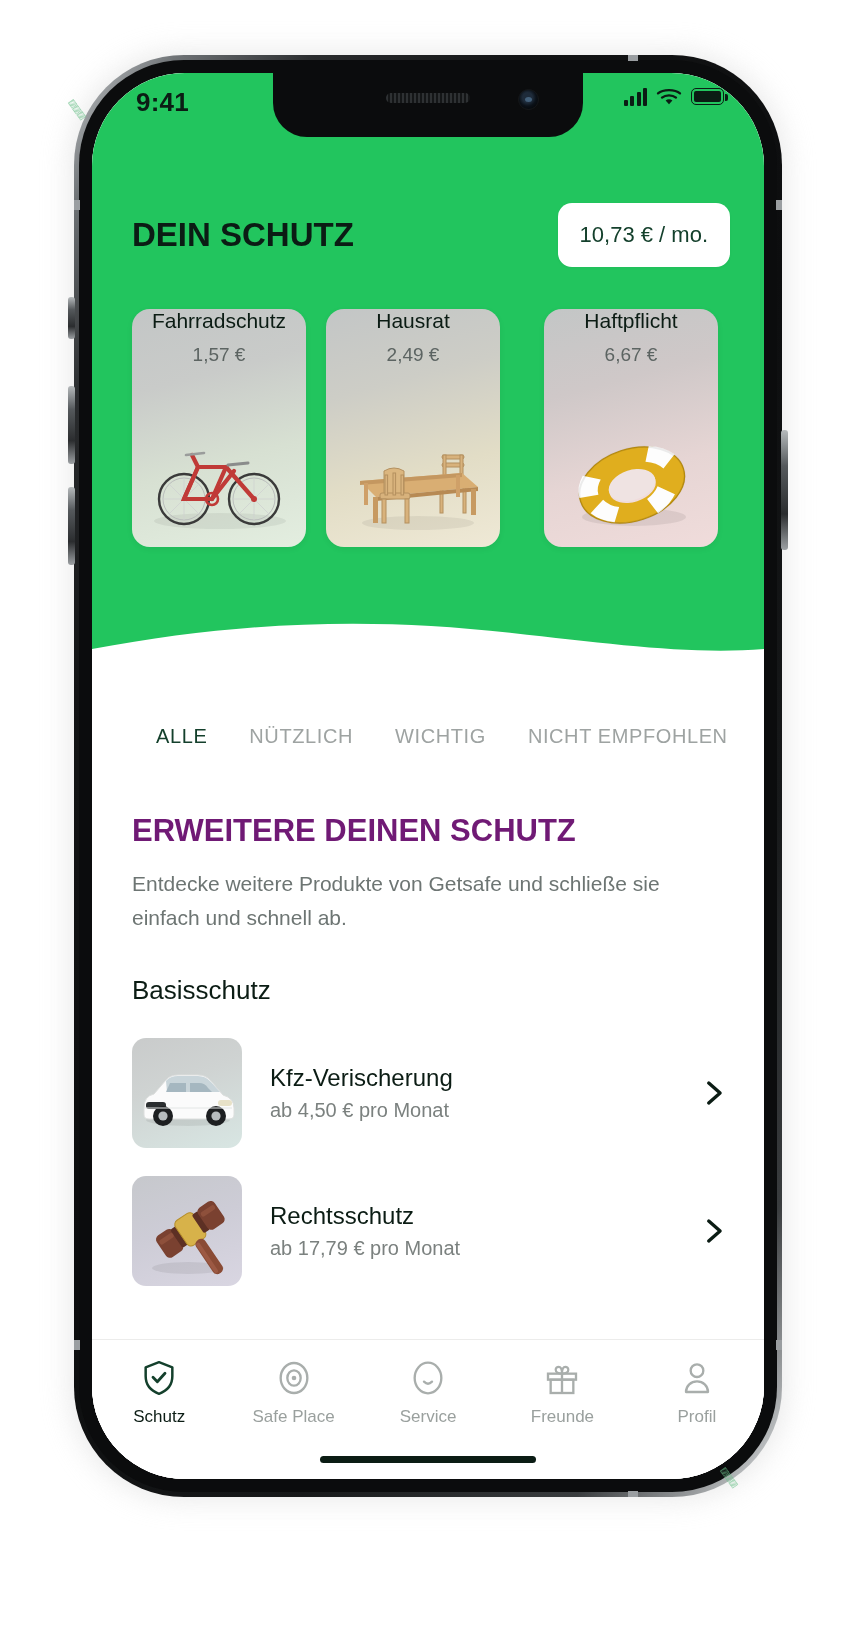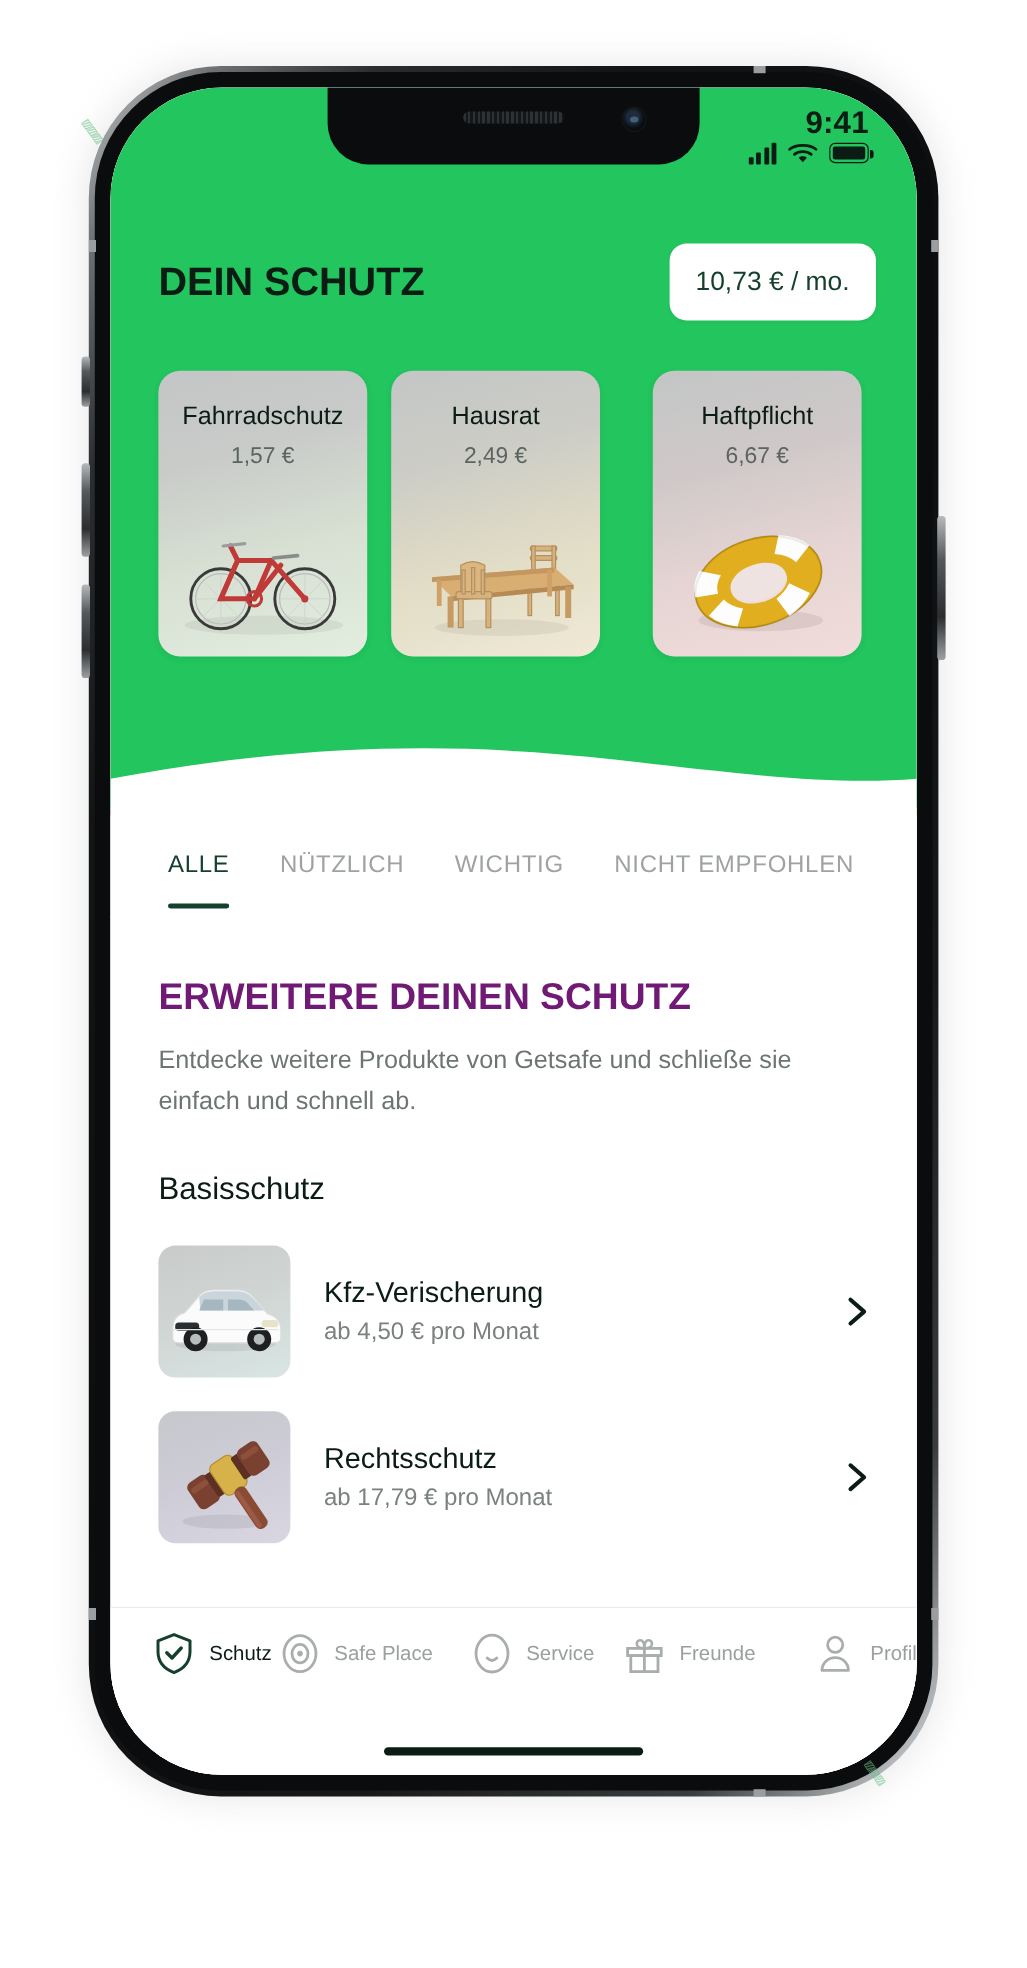--- a/index.html
+++ b/index.html
@@ -97,23 +97,23 @@
   }
   .camera::after{
     content:""; position:absolute; left:6px; top:7px;
     width:7px;height:5px;border-radius:50%;
     background:#4a6a86; opacity:.85;
   }
 
   
   .statusbar {
     position: absolute; top: 0; left: 0; right: 0; height: 64px;
-    display: flex; align-items: flex-end; justify-content: space-between;
+    display: flex; align-items: flex-start; justify-content: space-between;
     padding: 14px 40px 0 44px;
-    z-index: 30; color: #0b1c14; flex-direction: column;
+    z-index: 30; color: #0b1c14;
   }
   .status-time { font-size: 26px; font-weight: 600; letter-spacing: .2px; }
   .status-right { display: flex; align-items: center; gap: 9px; }
   .bars { display: flex; align-items: flex-end; gap: 2.5px; height: 18px; }
   .bars i { width: 4px; background: #0b1c14; border-radius: 1px; display:block;}
   .bars i:nth-child(1){ height: 6px;}
   .bars i:nth-child(2){ height: 10px;}
   .bars i:nth-child(3){ height: 14px;}
   .bars i:nth-child(4){ height: 18px;}
   .battery {
@@ -152,34 +152,33 @@
 
   .cards {
     position: absolute; top: 236px; left: 40px;
     display: flex; gap: 20px;
   }
   .pcard {
     width: 174px; height: 238px; border-radius: 18px;
     position: relative; overflow: hidden;
     box-shadow: 0 2px 6px rgba(0,0,0,.06);
     display: flex; flex-direction: column; align-items: center;
-    padding-top: 26px;
   }
   .pcard.bike   { background: linear-gradient(165deg,#c3c6c6 0%,#c9cbc9 30%,#d7e0d2 62%,#e3eee0 100%); }
   .pcard.home   { background: linear-gradient(165deg,#c3c6c6 0%,#cdcdc6 32%,#e2ddc6 66%,#efe9d6 100%); }
   .pcard.liab   { background: linear-gradient(165deg,#c3c6c6 0%,#cfc8c8 32%,#e6d5d4 66%,#f0dcdb 100%); margin-left: 24px; }
   .pcard-name { font-size: 21px; color: #0b1c14; font-weight: 500;}
   .pcard-price{ font-size: 19px; color: #5c6462; margin-top: 11px;}
   .pcard-art  { position: absolute; bottom: 12px; left: 0; right: 0; height: 110px; }
 
   
   .tabs {
-    position: absolute; top: 606px; left: 0; right: 0; height: 86px;
+    position: absolute; top: 621px; left: 0; right: 0; height: 86px;
     display: flex; align-items: center; gap: 0;
-    padding-left: 48px;
+    padding-left: 64px;
     border-bottom: 1.5px solid #e6e6e4;
     overflow: hidden; background: #fff;
   }
   .tab {
     font-size: 20px; letter-spacing: .6px; color: #9ea3a2;
     padding: 0 0 22px 0; margin-right: 42px; white-space: nowrap;
     position: relative; padding-top: 22px;
   }
   .tab.active { color: #14402c; font-weight: 500;}
   .tab.active::after {
@@ -215,21 +214,21 @@
   .row-sub { font-size: 20px; color: #7b817f; margin-top: 7px; }
   .chev { flex: none; width: 34px; height: 34px; }
 
   
   .bottomnav {
     position: absolute; left: 0; right: 0; bottom: 0; height: 140px;
     background: #fff; border-top: 1.5px solid #ececeb;
     display: flex; align-items: flex-start; padding-top: 18px;
   }
   .nav-item {
-    flex: 1; display: flex; flex-direction: row; align-items: center; gap: 9px; justify-content: flex-end;
+    flex: 1; display: flex; flex-direction: column; align-items: center; gap: 9px;
   }
   .nav-label { font-size: 17px; color: #9aa09e; }
   .nav-item.active .nav-label { color: #0b1c14; font-weight: 500; }
   .home-indicator {
     position: absolute; left: 50%; transform: translateX(-50%);
     bottom: 16px; width: 216px; height: 7px; border-radius: 4px; background: #0b1c14;
   }
 </style>
 </head>
 <body>

